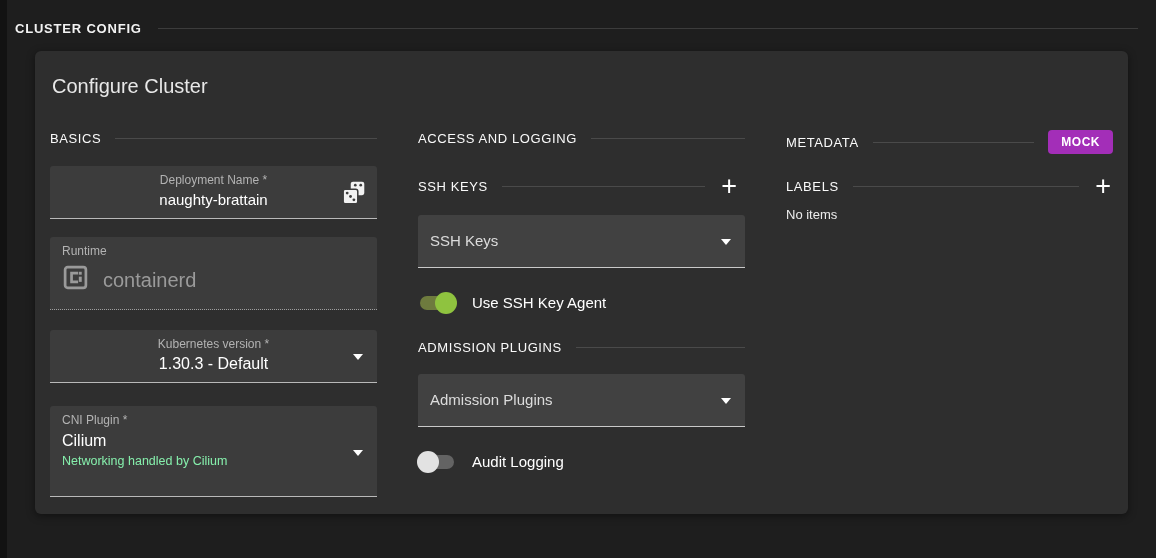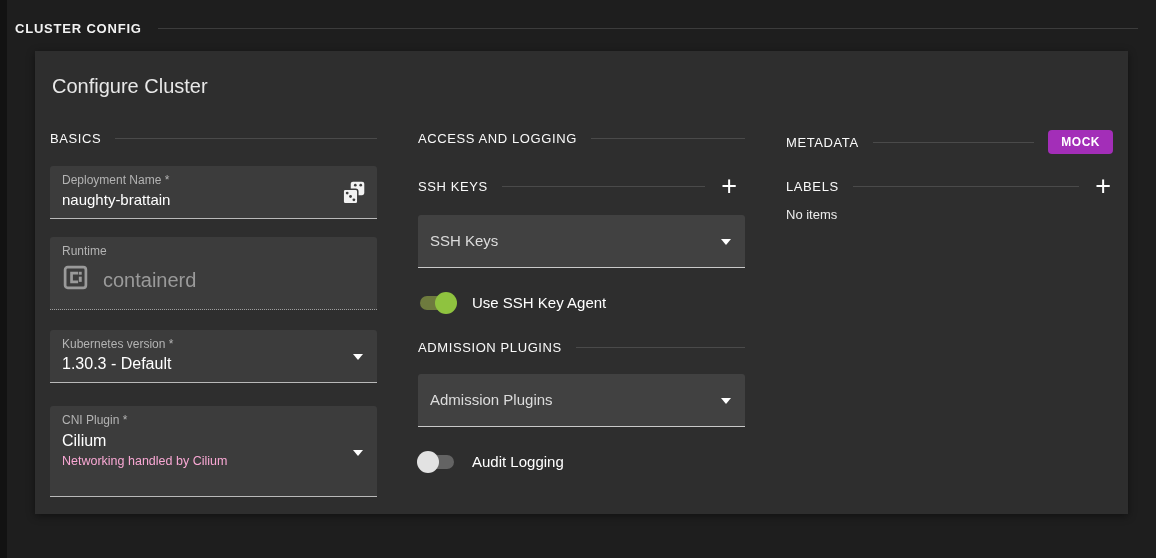--- a/index.html
+++ b/index.html
@@ -16,21 +16,21 @@
   
   .page-header { display:flex; align-items:center; padding:21px 18px 0 15px; }
   .page-header .ph-title { font-size:13px; font-weight:700; letter-spacing:.8px; color:#f2f2f2; white-space:nowrap; }
   .page-header .rule { flex:1; height:1px; background:#3c3c3c; margin-left:16px; }
 
   
   .card {
     margin:15px 28px 0 35px;
     height:463px;
     background:#2e2e2e;
-    border-radius:0;
+    border-radius:6px;
     box-shadow:0 2px 8px rgba(0,0,0,.45);
     padding:20px 15px 0 15px;
   }
   .card-title { font-size:20px; font-weight:400; color:#e8e8e8; margin:4px 0 0 2px; }
 
   .grid { display:grid; grid-template-columns:1fr 1fr 1fr; column-gap:41px; margin-top:32px; }
 
   .section-row { display:flex; align-items:center; min-height:16px; }
   .section-label { font-size:13px; font-weight:400; letter-spacing:.6px; color:#fafafa; white-space:nowrap; }
   .rule { flex:1; height:1px; background:#4a4a4a; margin-left:14px; }
@@ -42,21 +42,21 @@
   
   .field {
     background:#3c3c3c;
     border-radius:3px 3px 0 0;
     border-bottom:1px solid #b9b9b9;
     padding:7px 12px 7px 12px;
     position:relative;
   }
   .field-label { font-size:12px; color:#b3b3b3; margin-bottom:2px; }
   .field-value { font-size:15px; color:#fff; line-height:22px; }
-  .field-desc { font-size:12.5px; color:#f9a8d4; margin-top:2px; }
+  .field-desc { font-size:12.5px; color:#86efac; margin-top:2px; }
   .field.disabled { border-bottom:1px dotted #9e9e9e; }
   .field.disabled .field-value { color:#9a9a9a; font-size:20px; }
 
   .caret {
     position:absolute; right:14px; top:50%; margin-top:-2px;
     width:0; height:0;
     border-left:5px solid transparent; border-right:5px solid transparent;
     border-top:6px solid #fff;
   }
   .field .trailing { position:absolute; right:10px; top:14px; cursor:pointer; }
@@ -86,21 +86,21 @@
 
   
   .badge {
     background:#a32eb8; color:#fff; font-size:12px; font-weight:700;
     letter-spacing:.5px; padding:5px 13px; border-radius:4px; margin-left:14px;
   }
 
   .empty-text { font-size:13px; color:#ececec; margin-top:11px; }
 
   
-  .mt-20 { margin-top:20px; }
+  .mt-20 { margin-top:20px;text-align:center; }
   .mt-18 { margin-top:18px; }
   .mt-23 { margin-top:23px; }
   .mt-26 { margin-top:26px; }
   .mt-28 { margin-top:28px; }
   .mt-19 { margin-top:19px; }
   .mt-22 { margin-top:22px; }
   .mt-30 { margin-top:30px; }
 </style>
 </head>
 <body>

